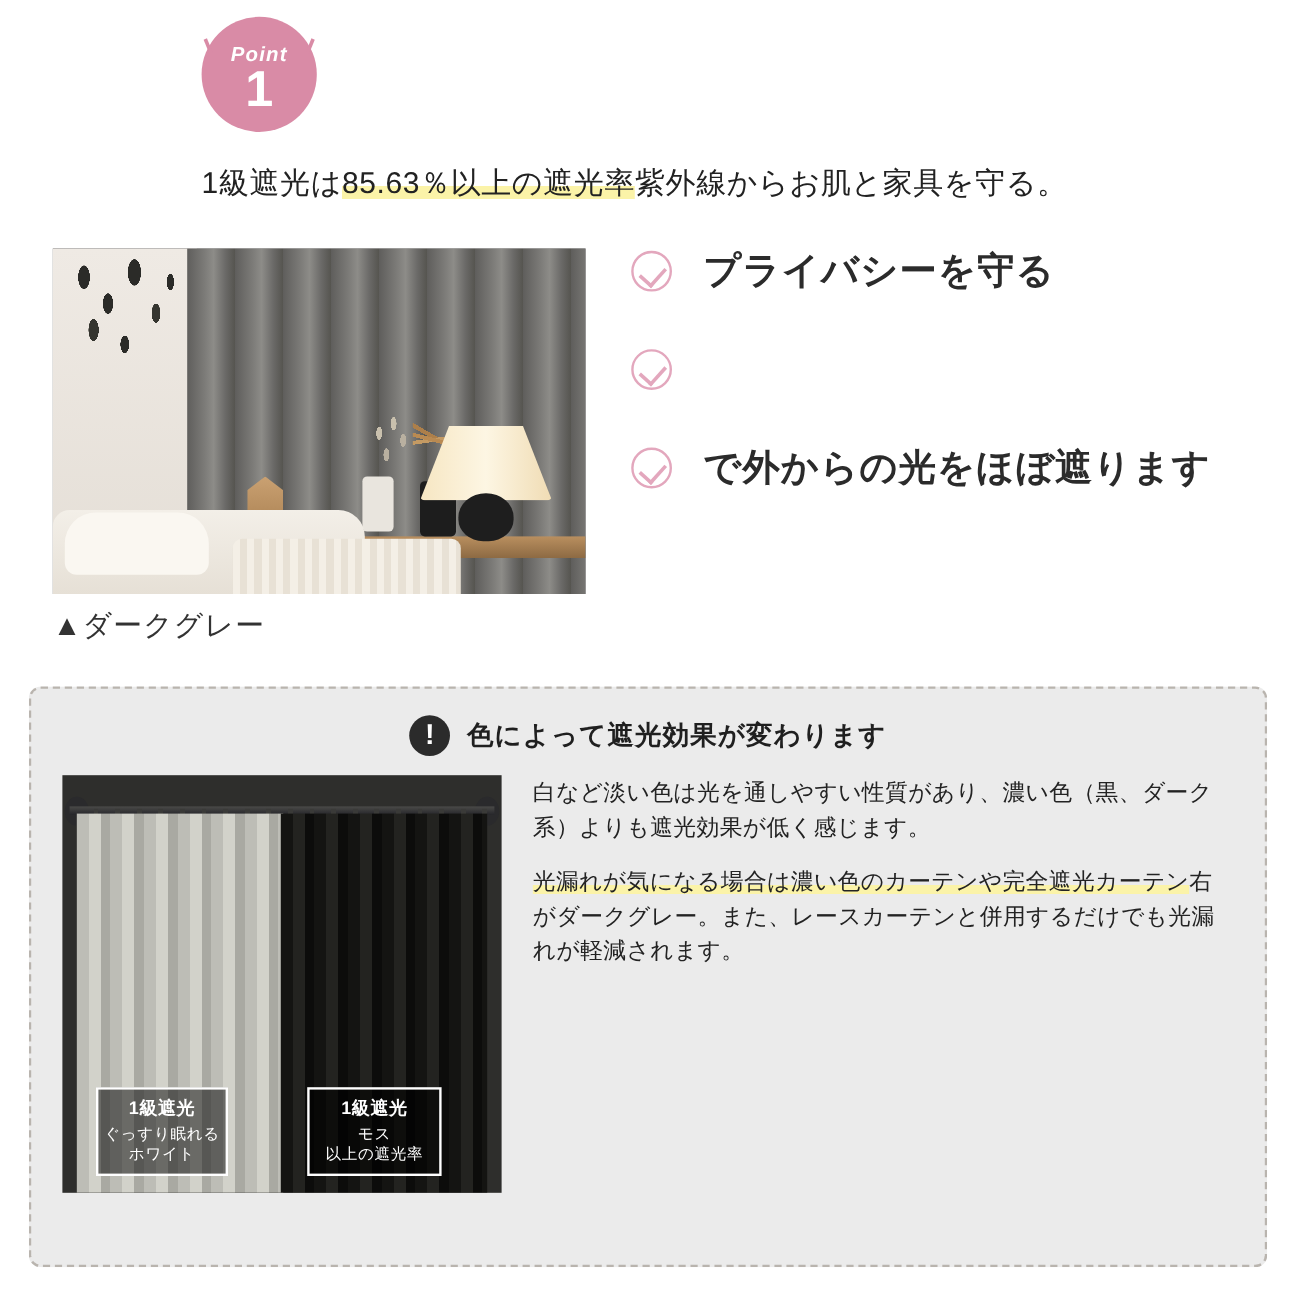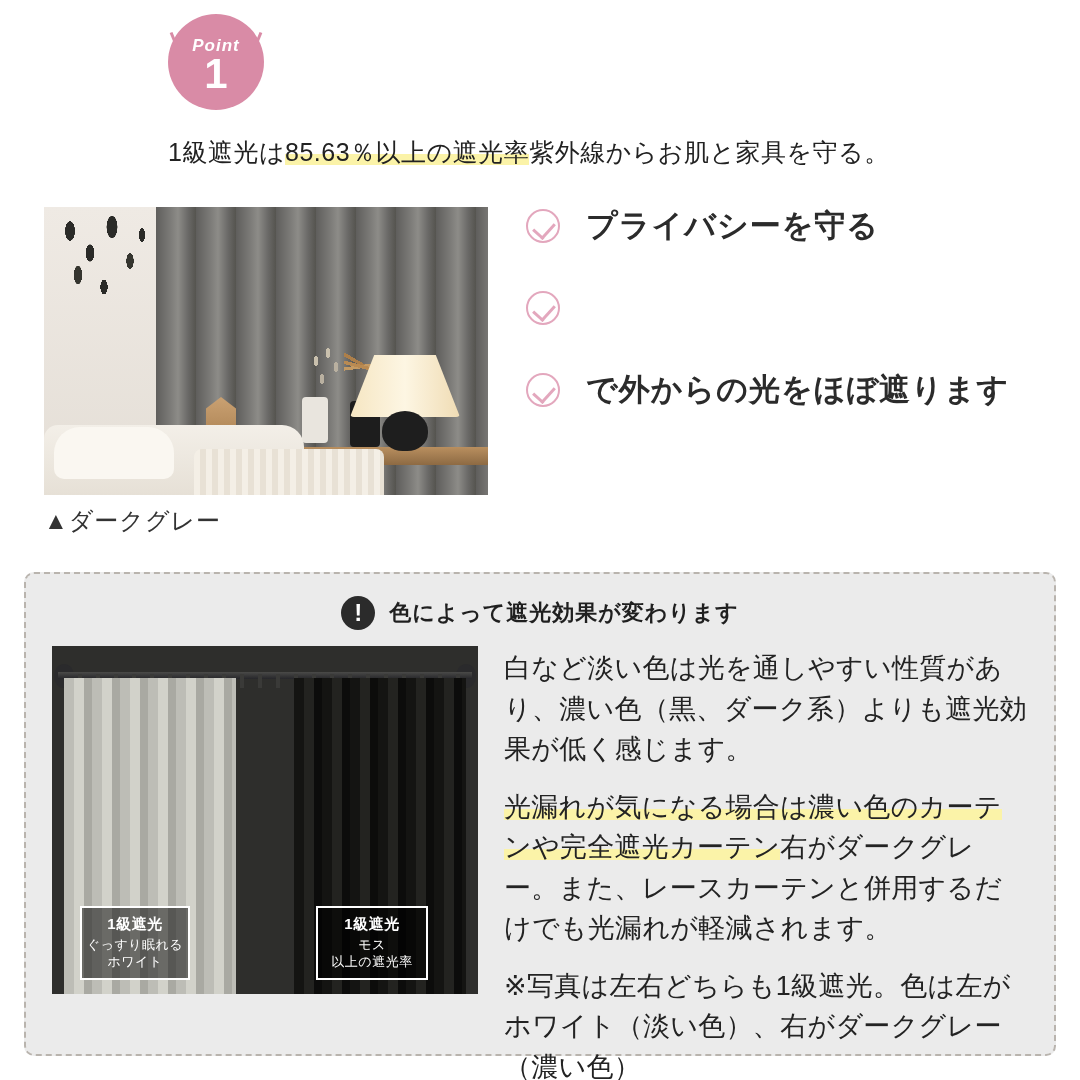--- a/index.html
+++ b/index.html
@@ -167,21 +167,21 @@
   .notice-head { display: flex; align-items: center; justify-content: center; margin-bottom: 16px; }
   .excl {
     width: 34px; height: 34px; border-radius: 50%; background: #2b2b2b; color: #fff;
     display: flex; align-items: center; justify-content: center;
     font-size: 24px; font-weight: bold; margin-right: 14px; flex: 0 0 auto;
   }
   .notice-title { font-size: 22px; font-weight: bold; color: #1f1f1f; letter-spacing: 1px; }
 
   .notice-body { display: flex; gap: 26px; }
   .cmp-photo {
-    width: 426px; height: 348px; position: relative; overflow: hidden;
+    width: 366px; height: 348px; position: relative; overflow: hidden;
     background: #2e2e2c; flex: 0 0 auto;
   }
   .cmp-photo .rod {
     position: absolute; left: 6px; top: 26px; right: 6px; height: 7px;
     background: linear-gradient(180deg,#4a4a48,#26262a);
   }
   .cmp-photo .finial-l, .cmp-photo .finial-r {
     position: absolute; top: 18px; width: 20px; height: 24px;
     background: #2a2a2c; border-radius: 50%;
   }
@@ -206,22 +206,23 @@
     border: 2px solid #ffffff; background: rgba(20,20,20,0.55);
     color: #fff; text-align: center; padding: 6px 4px 7px;
     font-size: 13px; line-height: 1.35; letter-spacing: 0.5px;
   }
   .tag .t1 { font-size: 15px; font-weight: bold; display: block; margin-bottom: 2px; }
   .tag.left { left: 28px; width: 110px; }
   .tag.right { right: 50px; width: 112px; background: rgba(0,0,0,0.6); }
 
   .cmp-text { flex: 1 1 auto; padding-top: 2px; }
   .cmp-text p {
-    font-size: 27px; line-height: 1.5; color: #232323; letter-spacing: 0.3px;
+    font-size: 19px; line-height: 1.5; color: #232323; letter-spacing: 0.3px;
     margin-bottom: 17px;
+    font-family: Liberation Serif, serif;
   }
   .cmp-text p:last-child { margin-bottom: 0; }
 </style>
 </head>
 <body>
 
 <div class="page">
 
   <div class="header">
     <div class="point-badge">
@@ -294,18 +295,17 @@
         <div class="tag right">
           <span class="t1">1級遮光</span>
           <span>モス</span><br>
           <span>以上の遮光率</span>
         </div>
       </div>
 
       <div class="cmp-text">
         <p>白など淡い色は光を通しやすい性質があり、濃い色（黒、ダーク系）よりも遮光効果が低く感じます。</p>
         <p><span class="hl">光漏れが気になる場合は濃い色のカーテンや完全遮光カーテン</span><span>右がダークグレー。また、レースカーテンと併用するだけでも光漏れが軽減されます。</span></p>
-        <p>※写真は左右どちらも1級遮光。色は左がホワイト（淡い色）、右がダークグレー（濃い色）</p>
       </div>
     </div>
   </div>
 
 </div>
 
 </body></html>

